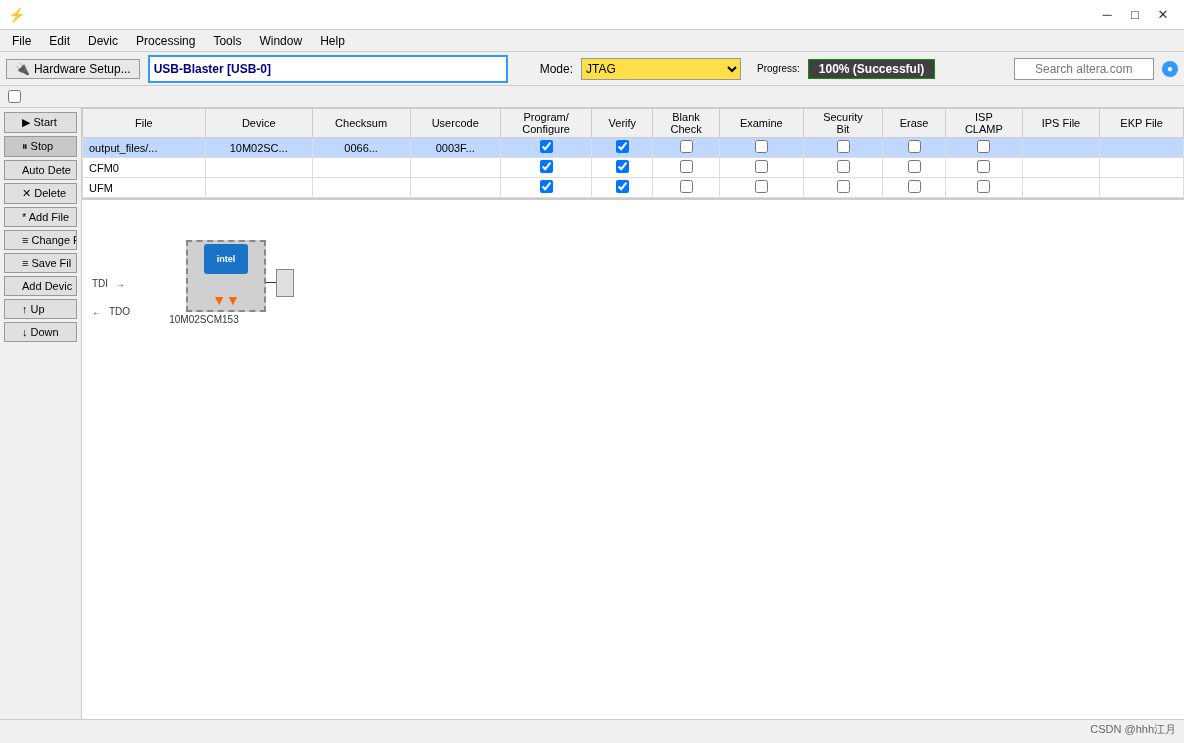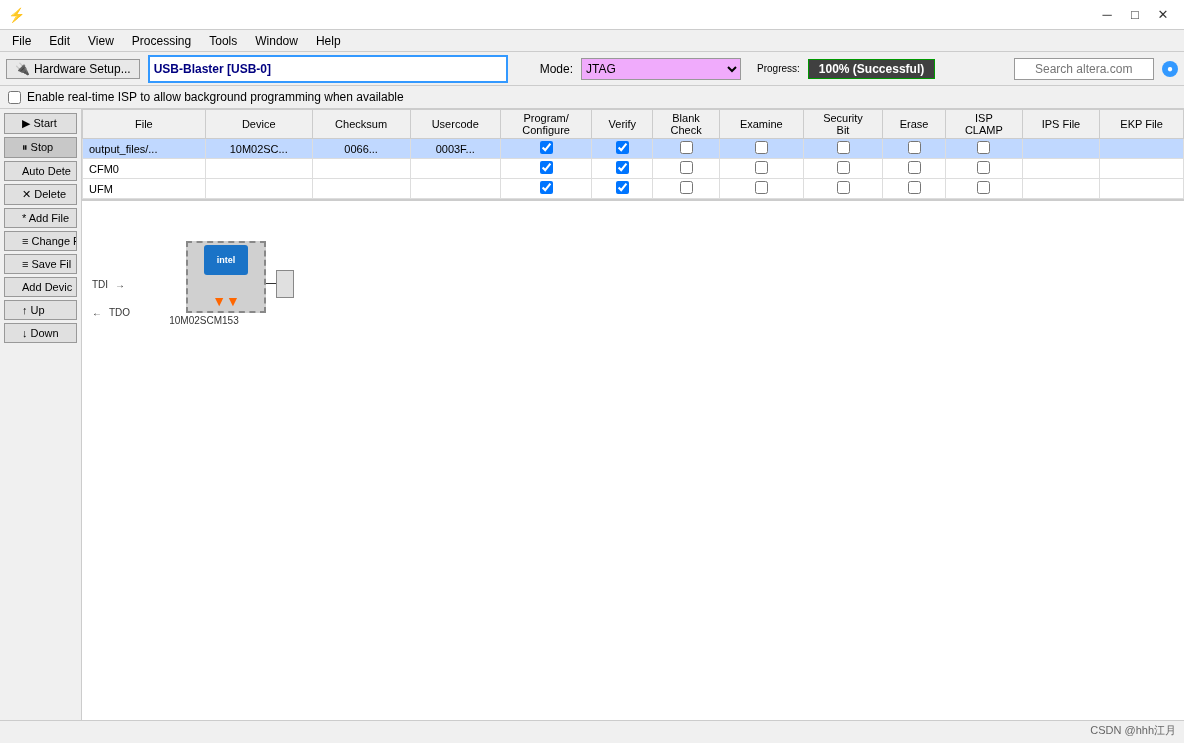--- a/index.html
+++ b/index.html
@@ -65,21 +65,21 @@
       padding: 12px 4px;
       font-size: 12px;
       height: 22px;
       color: #000080;
       font-weight: bold;
     }
     #mode-select {
       width: 160px;
       height: 22px;
       border: 1px solid #999;
-      background: #f0abfc;
+      background: #fde047;
       font-size: 12px;
     }
     #progress-value {
       background: #404040;
       color: white;
       padding: 2px 10px;
       font-weight: bold;
       font-size: 12px;
       border: 1px solid #009900;
     }
@@ -271,21 +271,21 @@
   <div id="titlebar-controls">
     <button class="title-btn">─</button>
     <button class="title-btn">□</button>
     <button class="title-btn close">✕</button>
   </div>
 </div>
 
 <div id="menubar">
   <span class="menu-item">File</span>
   <span class="menu-item">Edit</span>
-  <span class="menu-item">View</span>
+  <span class="menu-item">Devic</span>
   <span class="menu-item">Processing</span>
   <span class="menu-item">Tools</span>
   <span class="menu-item">Window</span>
   <span class="menu-item">Help</span>
 </div>
 
 <div id="toolbar">
   <button class="hw-setup-btn">
     <span>🔌</span>
     <span>Hardware Setup...</span>
@@ -298,21 +298,20 @@
     <option>Passive Serial</option>
   </select>
   <span style="font-size:10px; margin-left:8px;">Progress:</span>
   <span id="progress-value">100% (Successful)</span>
   <input id="search-input" type="text" placeholder="Search altera.com" style="">
   <div class="search-dot">●</div>
 </div>
 
 <div id="isp-row">
   <input type="checkbox" style="">
-  <span>Enable real-time ISP to allow background programming when available</span>
 </div>
 
 <div id="main">
 
   <div id="sidebar">
     <button class="side-btn">▶ Start</button>
     <button class="side-btn active">⏸ Stop</button>
     <button class="side-btn">Auto Dete</button>
     <button class="side-btn">✕ Delete</button>
     <button class="side-btn">* Add File</button>

